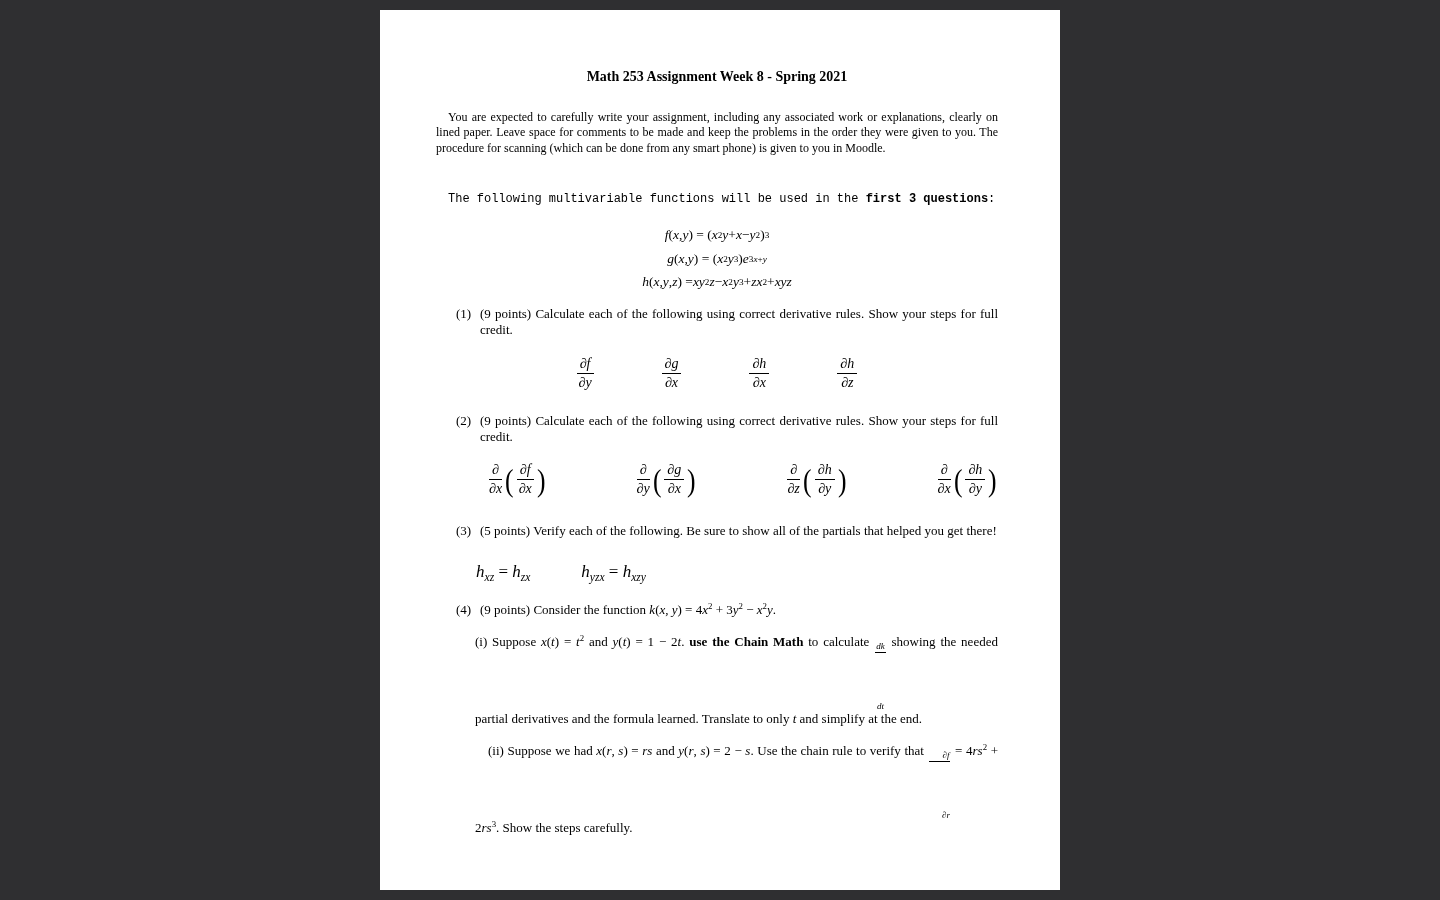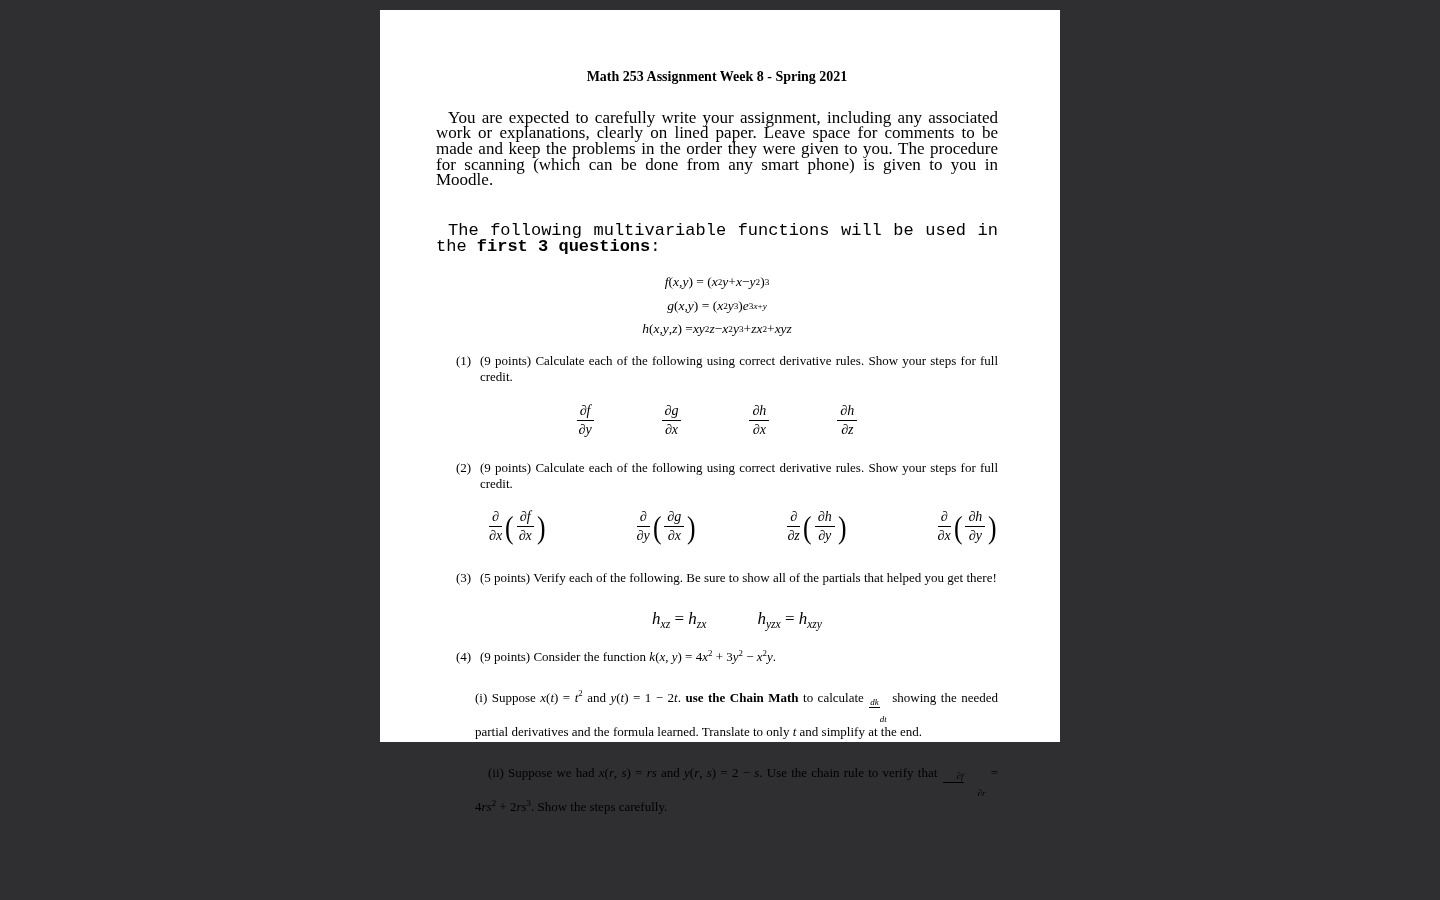--- a/index.html
+++ b/index.html
@@ -3,29 +3,29 @@
 <meta charset="utf-8">
 <style>
   html,body{margin:0;padding:0;}
   body{
     width:1440px;height:900px;
     background:#2f2f31;
     font-family:"Liberation Serif","DejaVu Serif",serif;
     position:relative;overflow:hidden;
   }
   .paper{
-    position:absolute;left:380px;top:10px;width:680px;height:732px;
+    position:absolute;left:380px;top:10px;width:680px;height:880px;
     background:#ffffff;color:#000000;
   }
   .content{padding:59px 62px 0 56px;}
   .doc-title{
     text-align:center;font-weight:bold;font-size:14px;line-height:16.5px;
   }
   .body-par{
-    margin:24px 0 0 0;font-size:17px;line-height:15.7px;text-align:justify;
+    margin:24px 0 0 0;font-size:12px;line-height:15.7px;text-align:justify;
     text-indent:12px;
   }
   .functions-intro{margin-top:35px;font-family:Liberation Mono, monospace;}
   .eq-block{margin-top:16px;}
   .eq-line{
     height:23.5px;display:flex;align-items:center;justify-content:center;
     font-size:13.5px;
   }
   .mi{font-style:italic;}
   sup{font-size:68%;line-height:0;}
@@ -51,34 +51,34 @@
     margin-top:10px;height:48px;margin-left:53px;
     display:flex;justify-content:space-between;align-items:center;
   }
   .q2term{display:inline-flex;align-items:center;gap:2px;}
   .bigparen{
     font-size:32px;font-weight:400;line-height:1;
     transform:scaleX(0.8);display:inline-block;
   }
   .eq-row{
     margin-top:22px;height:24px;padding-left:40px;
-    display:flex;justify-content:center;align-items:center;gap:51px;
+    display:flex;align-items:center;gap:51px;
     font-size:17px;
   }
   .subpar{
     margin:16px 0 0 39px;font-size:13px;line-height:15.7px;text-align:justify;
   }
   .subpar.first-indent{text-indent:13px;}
   
   .ifrac{
-    display:inline-flex;flex-direction:row;align-items:center;
-    font-size:9px;line-height:1.15;vertical-align:-0.35em;padding:0 1px;
+    display:inline-flex;flex-direction:column;align-items:center;
+    font-size:9px;line-height:1.15;vertical-align:-0.35em;padding:0 1px;gap:48px;
   }
   .ifrac .fnum{border-bottom:0.8px solid #000;padding:0 1px;}
-  .ifrac .fden{padding-top:0.5px;margin-top:32px;}
+  .ifrac .fden{padding-top:0.5px;}
 </style>
 </head>
 <body>
 
 <div class="paper">
   <div class="content">
 
     <div class="doc-title">Math 253 Assignment Week 8 - Spring 2021</div>
 
     <p class="body-par">You are expected to carefully write your assignment, including any associated work or explanations, clearly on lined paper. Leave space for comments to be made and keep the problems in the order they were given to you. The procedure for scanning (which can be done from any smart phone) is given to you in Moodle.</p>

